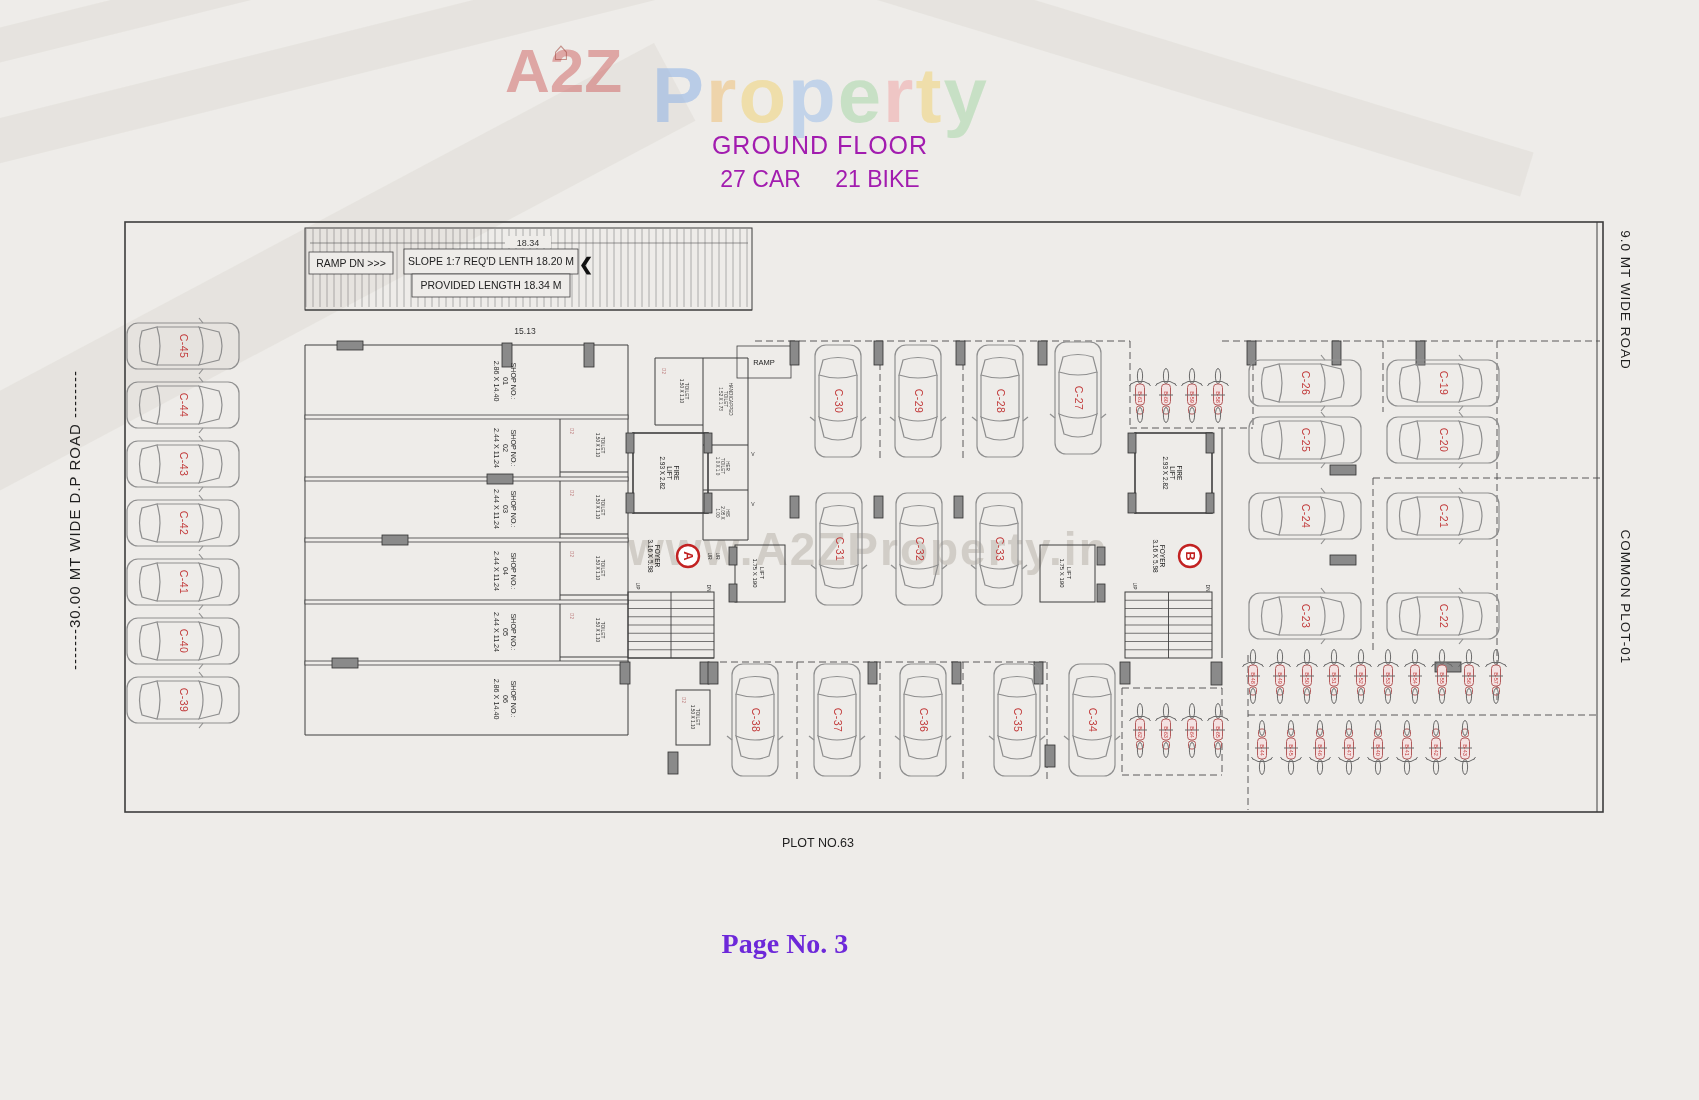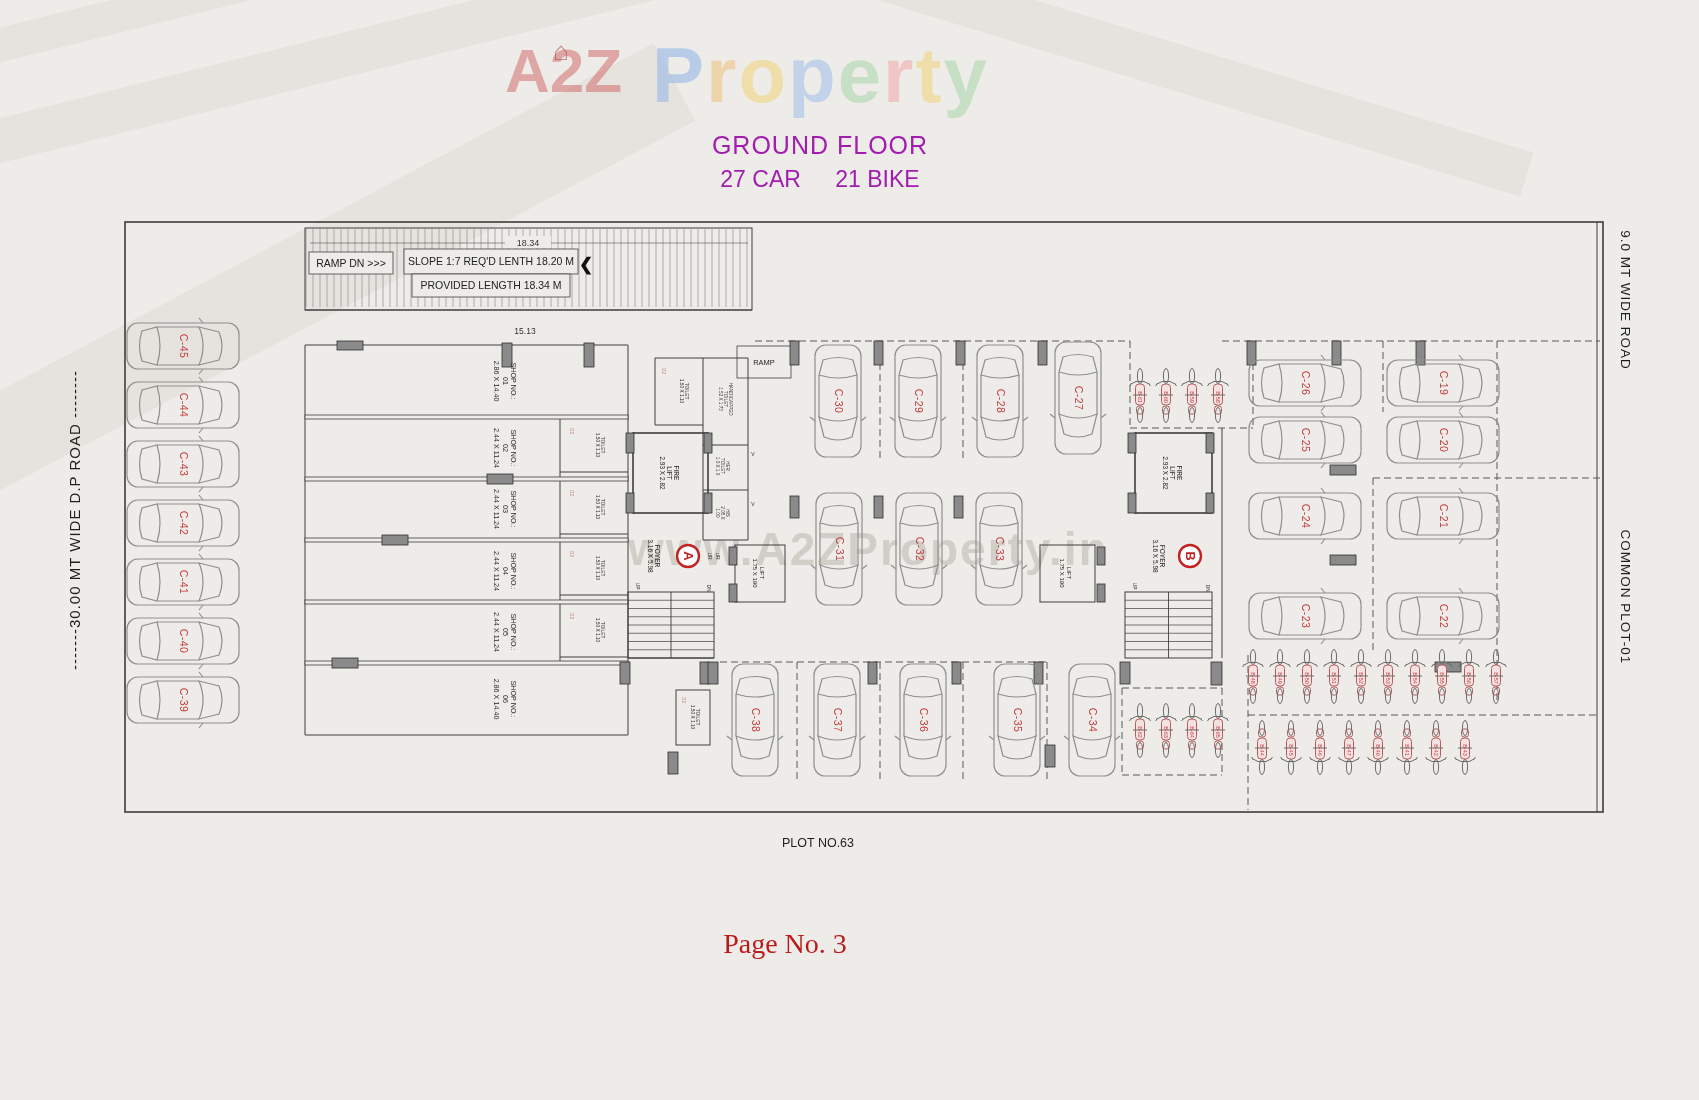--- a/index.html
+++ b/index.html
@@ -7,24 +7,24 @@
        font-family:"Liberation Sans",sans-serif;}
   .stripe{position:absolute;background:#e3e0db;opacity:.75;z-index:0;}
   #plan{position:absolute;left:0;top:0;z-index:2;}
   .hdr{position:absolute;z-index:3;text-align:center;color:#a21caf;}
   #title{left:640px;top:131px;width:360px;font-size:25px;letter-spacing:1px;}
   #subtitle{left:620px;top:166px;width:400px;font-size:23px;}
   #subtitle span{margin:8px 14px;}
   .wm{position:absolute;z-index:1;font-weight:bold;pointer-events:none;}
   #wm-a2z{left:505px;top:35px;font-size:62px;color:rgba(205,95,95,.5);text-align:center;}
   #wm-house{left:553px;top:36px;font-size:26px;color:rgba(160,70,60,.55);}
-  #wm-prop{left:652px;top:30px;font-size:78px;opacity:.55;letter-spacing:2px;}
+  #wm-prop{left:652px;top:50px;font-size:78px;opacity:.55;letter-spacing:2px;}
   #wm-center{left:628px;top:522px;font-size:46px;color:rgba(185,180,172,.55);letter-spacing:2px;font-weight:bold;z-index:2;}
   #pageno{position:absolute;left:650px;top:928px;width:270px;text-align:center;z-index:3;
-          font-family:"Liberation Serif",serif;font-weight:normal;font-size:28px;color:#b91c1c;}
+          font-family:"Liberation Serif",serif;font-weight:bold;font-size:28px;color:#6d28d9;}
   svg text{font-family:"Liberation Sans",sans-serif;}
 </style>
 </head>
 <body>
 
 <div class="stripe" style="left:-40px;top:128px;width:1010px;height:44px;transform:rotate(-14deg);transform-origin:0 0;"></div>
 <div class="stripe" style="left:-70px;top:428px;width:820px;height:88px;transform:rotate(-28deg);transform-origin:0 0;"></div>
 <div class="stripe" style="left:845px;top:-58px;width:720px;height:46px;transform:rotate(17deg);transform-origin:0 0;"></div>
 <div class="stripe" style="left:-90px;top:50px;width:760px;height:34px;transform:rotate(-14deg);transform-origin:0 0;"></div>
 

